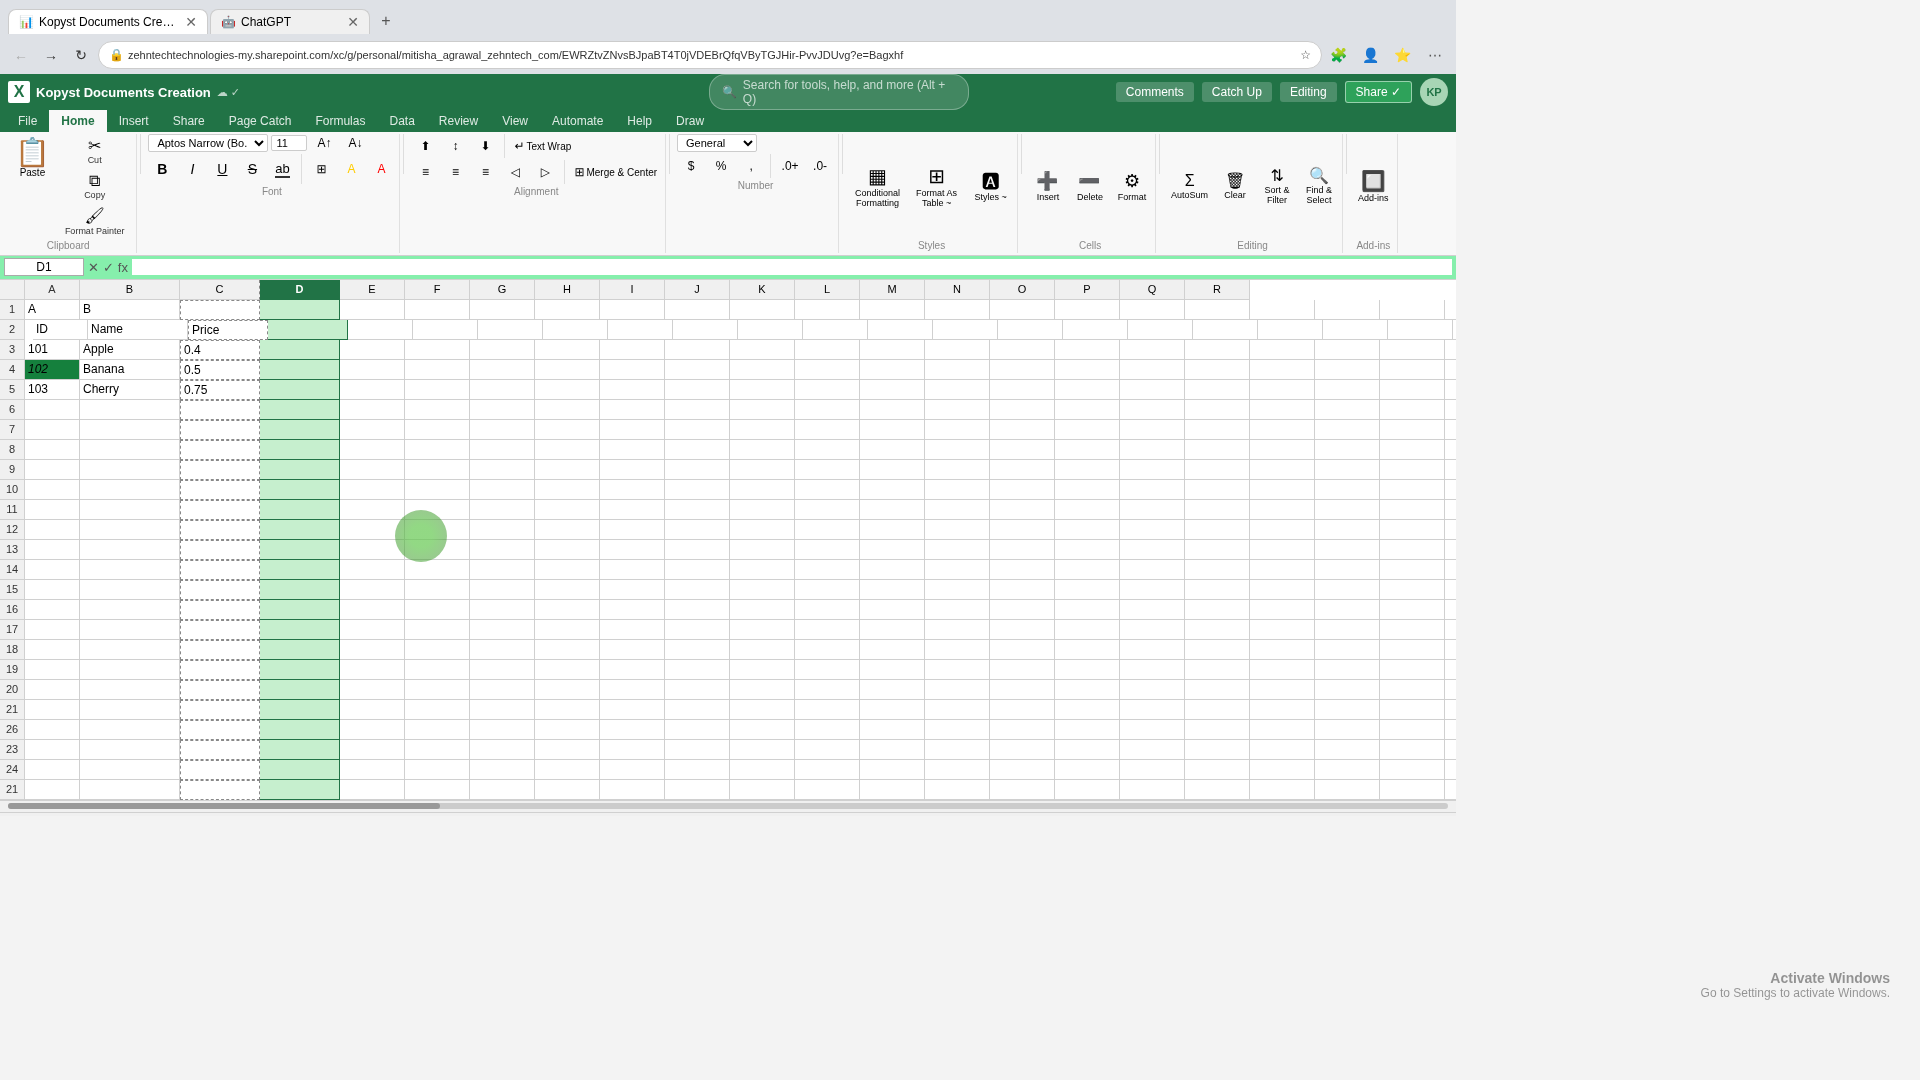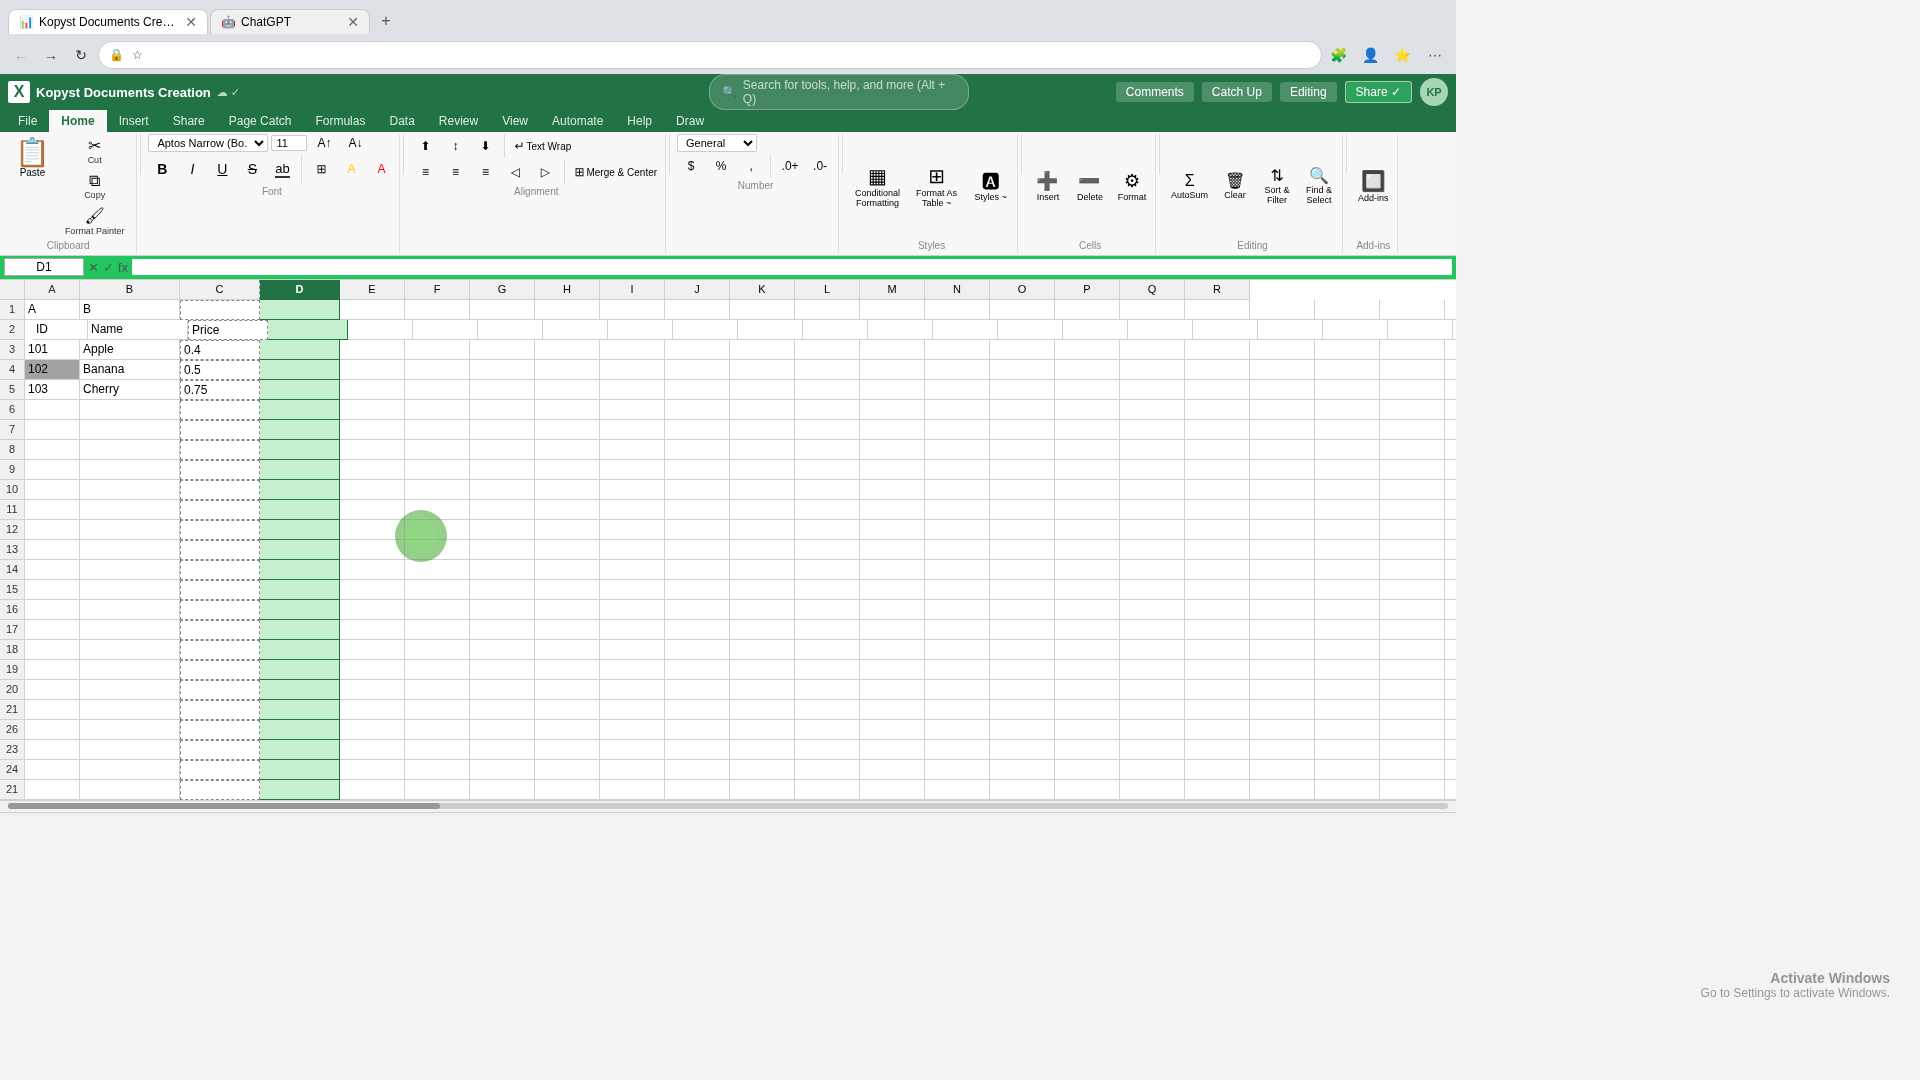--- a/index.html
+++ b/index.html
@@ -21,21 +21,21 @@
     .nav-action-btn { width: 26px; height: 26px; display: flex; align-items: center; justify-content: center; border-radius: 50%; cursor: pointer; color: #555; font-size: 14px; }
 
     
     .excel-window { background: white; width: 100%; }
 
     
     .app-header { background: #217346; display: flex; align-items: center; padding: 4px 8px; height: 36px; }
     .user-avatar { width: 28px; height: 28px; border-radius: 50%; background: #a8d5b5; display: flex; align-items: center; justify-content: center; font-size: 11px; font-weight: bold; color: #217346; }
 
     
-    .formula-bar { display: flex; align-items: center; padding: 2px 4px; border-bottom: 1px solid #d0d0d0; height: 24px; background: #22c55e; }
+    .formula-bar { display: flex; align-items: center; padding: 2px 4px; border-bottom: 1px solid #d0d0d0; height: 24px; background: #86efac; }
     .name-box { width: 80px; border: 1px solid #aaa; padding: 1px 4px; font-size: 12px; text-align: center; margin-right: 4px; }
     .formula-icons { display: flex; gap: 4px; margin-right: 4px; color: #555; font-size: 13px; cursor: pointer; }
     .formula-input { flex: 1; border: none; outline: none; font-size: 12px; padding: 1px 4px; }
 
     
     .cursor-highlight {
       position: absolute;
       width: 52px;
       height: 52px;
       border-radius: 50%;
@@ -139,20 +139,21 @@
     </div>
     <div class="new-tab-btn">+</div>
   </div>
 
   <div class="nav-bar">
     <div class="nav-btn disabled">←</div>
     <div class="nav-btn">→</div>
     <div class="nav-btn">↻</div>
     <div class="address-bar">
       <span style="color:#555;margin-right:4px;">🔒</span>
+      <span class="address-text">zehntechtechnologies-my.sharepoint.com/xc/g/personal/mitisha_agrawal_zehntech_com/EWRZtvZNvsBJpaBT4T0jVDEBrQfqVByTGJHir-PvvJDUvg?e=Bagxhf</span>
       <span style="color:#555;margin-left:4px;">☆</span>
     </div>
     <div class="nav-actions">
       <div class="nav-action-btn">🧩</div>
       <div class="nav-action-btn">👤</div>
       <div class="nav-action-btn">⭐</div>
       <div class="nav-action-btn">⋯</div>
     </div>
   </div>
 </div>
@@ -561,21 +562,21 @@
               <div style="width: 65px; min-width: 65px; height: 20px; background: white; border-right: 1px solid rgb(208, 208, 208); border-bottom: 1px solid rgb(208, 208, 208); padding: 0px 3px; font-size: 12px; display: flex; align-items: center; overflow: hidden; cursor: cell;"></div>
               <div style="width: 65px; min-width: 65px; height: 20px; background: white; border-right: 1px solid rgb(208, 208, 208); border-bottom: 1px solid rgb(208, 208, 208); padding: 0px 3px; font-size: 12px; display: flex; align-items: center; overflow: hidden; cursor: cell;"></div>
               <div style="width: 65px; min-width: 65px; height: 20px; background: white; border-right: 1px solid rgb(208, 208, 208); border-bottom: 1px solid rgb(208, 208, 208); padding: 0px 3px; font-size: 12px; display: flex; align-items: center; overflow: hidden; cursor: cell;"></div>
               <div style="width: 65px; min-width: 65px; height: 20px; background: white; border-right: 1px solid rgb(208, 208, 208); border-bottom: 1px solid rgb(208, 208, 208); padding: 0px 3px; font-size: 12px; display: flex; align-items: center; overflow: hidden; cursor: cell;"></div>
               <div style="width: 65px; min-width: 65px; height: 20px; background: white; border-right: 1px solid rgb(208, 208, 208); border-bottom: 1px solid rgb(208, 208, 208); padding: 0px 3px; font-size: 12px; display: flex; align-items: center; overflow: hidden; cursor: cell;"></div>
               <div style="width: 65px; min-width: 65px; height: 20px; background: white; border-right: 1px solid rgb(208, 208, 208); border-bottom: 1px solid rgb(208, 208, 208); padding: 0px 3px; font-size: 12px; display: flex; align-items: center; overflow: hidden; cursor: cell;"></div>
               <div style="width: 65px; min-width: 65px; height: 20px; background: white; border-right: 1px solid rgb(208, 208, 208); border-bottom: 1px solid rgb(208, 208, 208); padding: 0px 3px; font-size: 12px; display: flex; align-items: center; overflow: hidden; cursor: cell;"></div>
               <div style="width: 65px; min-width: 65px; height: 20px; background: white; border-right: 1px solid rgb(208, 208, 208); border-bottom: 1px solid rgb(208, 208, 208); padding: 0px 3px; font-size: 12px; display: flex; align-items: center; overflow: hidden; cursor: cell;"></div>
             </div>
             <div style="display: flex; min-height: 20px;">
-              <div style="width: 55px; min-width: 55px; height: 20px; background: #a3a3a3; border-right: 1px solid rgb(208, 208, 208); border-bottom: 1px solid rgb(208, 208, 208); padding: 0px 3px; font-size: 12px; display: flex; align-items: center; overflow: hidden; cursor: cell;">102</div>
+              <div style="width: 55px; min-width: 55px; height: 20px; background: #15803d; border-right: 1px solid rgb(208, 208, 208); border-bottom: 1px solid rgb(208, 208, 208); padding: 0px 3px; font-size: 12px; display: flex; align-items: center; overflow: hidden; cursor: cell; font-style: italic;">102</div>
               <div style="width: 100px; min-width: 100px; height: 20px; background: white; border-right: 1px solid rgb(208, 208, 208); border-bottom: 1px solid rgb(208, 208, 208); padding: 0px 3px; font-size: 12px; display: flex; align-items: center; overflow: hidden; cursor: cell;">Banana</div>
               <div style="width: 80px; min-width: 80px; height: 20px; background: white; border: 1px dashed rgb(136, 136, 136); padding: 0px 3px; font-size: 12px; display: flex; align-items: center; overflow: hidden; cursor: cell;">0.5</div>
               <div style="width: 80px; min-width: 80px; height: 20px; background: rgb(198, 239, 206); border-right: 1px solid rgb(33, 115, 70); border-bottom: 1px solid rgb(33, 115, 70); padding: 0px 3px; font-size: 12px; display: flex; align-items: center; overflow: hidden; cursor: cell;"></div>
               <div style="width: 65px; min-width: 65px; height: 20px; background: white; border-right: 1px solid rgb(208, 208, 208); border-bottom: 1px solid rgb(208, 208, 208); padding: 0px 3px; font-size: 12px; display: flex; align-items: center; overflow: hidden; cursor: cell;"></div>
               <div style="width: 65px; min-width: 65px; height: 20px; background: white; border-right: 1px solid rgb(208, 208, 208); border-bottom: 1px solid rgb(208, 208, 208); padding: 0px 3px; font-size: 12px; display: flex; align-items: center; overflow: hidden; cursor: cell;"></div>
               <div style="width: 65px; min-width: 65px; height: 20px; background: white; border-right: 1px solid rgb(208, 208, 208); border-bottom: 1px solid rgb(208, 208, 208); padding: 0px 3px; font-size: 12px; display: flex; align-items: center; overflow: hidden; cursor: cell;"></div>
               <div style="width: 65px; min-width: 65px; height: 20px; background: white; border-right: 1px solid rgb(208, 208, 208); border-bottom: 1px solid rgb(208, 208, 208); padding: 0px 3px; font-size: 12px; display: flex; align-items: center; overflow: hidden; cursor: cell;"></div>
               <div style="width: 65px; min-width: 65px; height: 20px; background: white; border-right: 1px solid rgb(208, 208, 208); border-bottom: 1px solid rgb(208, 208, 208); padding: 0px 3px; font-size: 12px; display: flex; align-items: center; overflow: hidden; cursor: cell;"></div>
               <div style="width: 65px; min-width: 65px; height: 20px; background: white; border-right: 1px solid rgb(208, 208, 208); border-bottom: 1px solid rgb(208, 208, 208); padding: 0px 3px; font-size: 12px; display: flex; align-items: center; overflow: hidden; cursor: cell;"></div>
               <div style="width: 65px; min-width: 65px; height: 20px; background: white; border-right: 1px solid rgb(208, 208, 208); border-bottom: 1px solid rgb(208, 208, 208); padding: 0px 3px; font-size: 12px; display: flex; align-items: center; overflow: hidden; cursor: cell;"></div>

